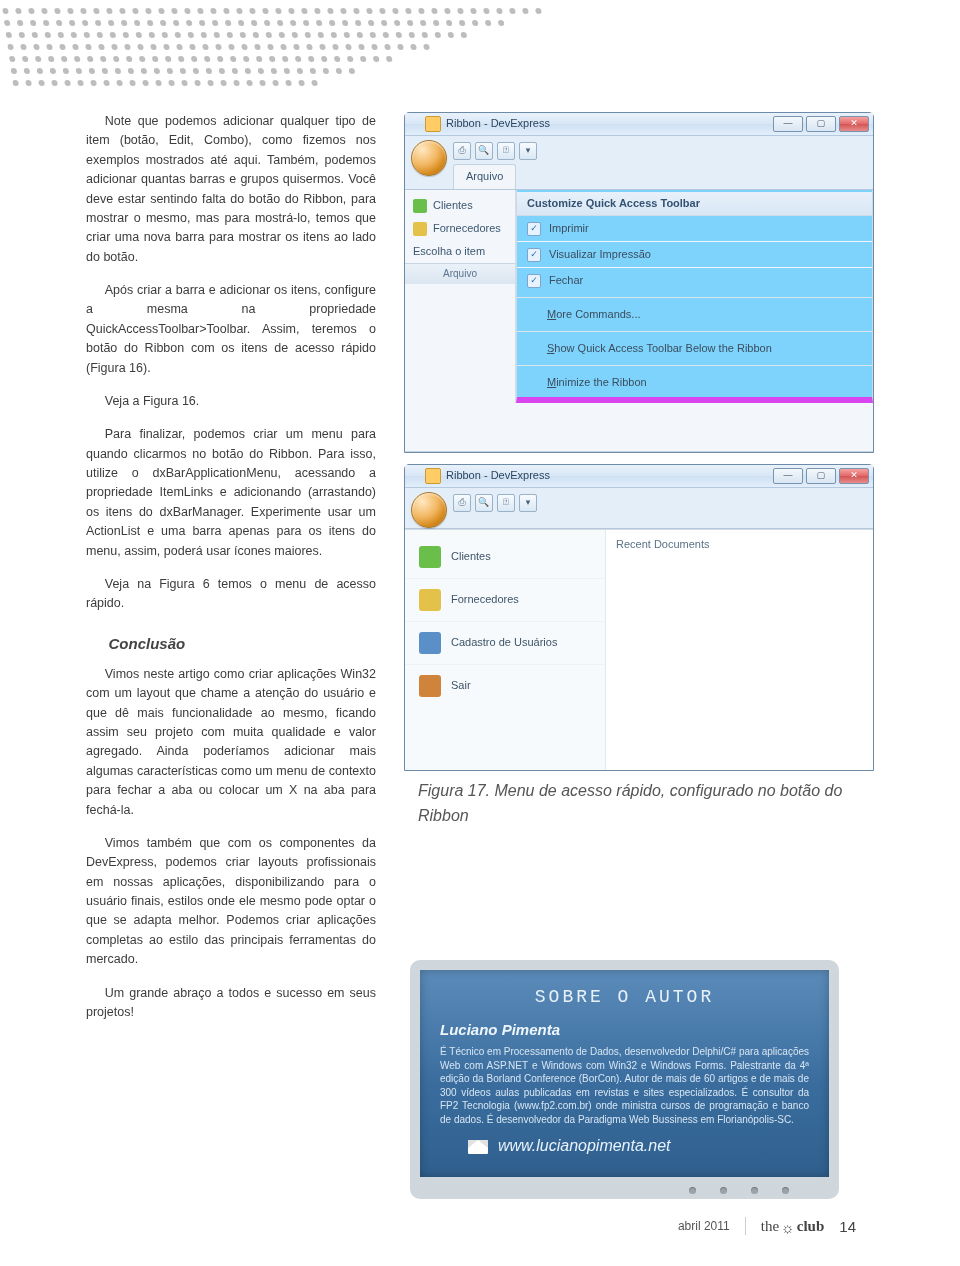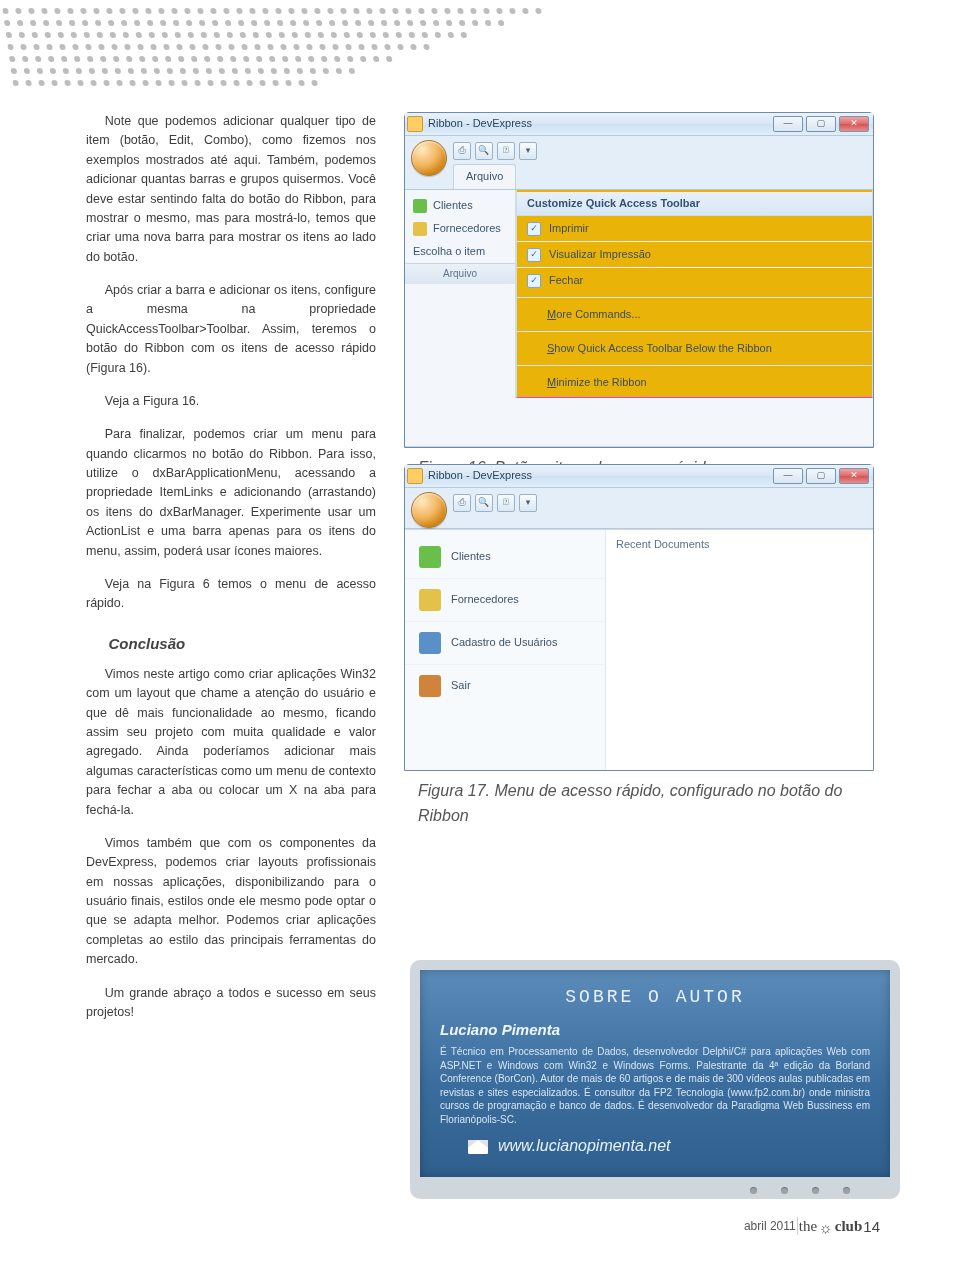--- a/index.html
+++ b/index.html
@@ -78,21 +78,21 @@
     border: 1px solid #6d8aa8;
     border-radius: 5px 5px 0 0;
     background: #eaf2fa;
     box-shadow: 0 0 0 1px #cfe0f0 inset;
     font-size: 11px;
   }
   .win .titlebar {
     display: flex;
     align-items: center;
     height: 22px;
-    padding: 0 4px 0 2px;
+    padding: 0 4px 0 20px;
     background: linear-gradient(#e9f2fb,#d8e7f6 48%,#cfe1f2 52%,#e2eefb);
     border-bottom: 1px solid #b4c9de;
   }
   .win .titlebar .tb-icon {
     width: 14px; height: 14px;
     background: #ffcc66;
     border: 1px solid #cc9933;
     border-radius: 2px;
     margin-right: 5px;
   }
@@ -168,23 +168,23 @@
   .group-caption {
     text-align:center;
     font-size:10px;
     color:#5b7690;
     padding:2px 0;
     background:linear-gradient(#eaf1f8,#dbe6f1);
     border-top:1px solid #c8d6e4;
   }
   .dropdown-panel {
     flex:1;
-    background:#eab308;
+    background:#7dd3fc;
     border-left:1px solid #ccd9e6;
-    border-bottom:1px solid #d946ef;
+    border-bottom:6px solid #d946ef;
     border-right:1px solid #ccd9e6;
     padding: 2px 0;
   }
   .dd-head {
     background: linear-gradient(#e8f1fa,#d8e6f4);
     color:#335273;
     font-weight:600;
     padding:3px 10px;
     border-bottom:1px solid #cfdbe8;
   }
@@ -228,21 +228,21 @@
   }
   .appmenu-right {
     flex:1; padding:6px 10px; color:#445a6f;
   }
   .appmenu-right .rdhead { font-weight:400; color:#5a7388; }
   
   .authorbox-wrap {
     position:absolute;
   }
   .monitor {
-    width: 490px;
+    width: 429px;
     border: 10px solid #cfd6dc;
     border-bottom-width: 22px;
     border-radius: 10px;
     background: linear-gradient(180deg,#5b8bb9,#3a6d9e 55%,#2f5f8d);
     box-shadow: inset 0 0 10px rgba(0,0,0,0.25);
     padding: 14px 14px 18px 14px;
     box-sizing:border-box;
     position:relative;
   }
   .monitor .led-row {
@@ -293,24 +293,24 @@
     border-right:10px solid #e2e2e2;
   }
   .author-site a {
     color:#e7f2fb; font-size:16px; font-style:italic;
     text-decoration:none;
   }
   
   .footer {
     position:absolute;
     bottom: 28px;
-    right: 80px;
+    right: 104px;
     display:flex;
     align-items:center;
-    gap: 1px;
+    gap: 15px;
     font-size: 12px;
     color:#555;
   }
   .footer .divider { width:1px;height:18px;background:#ccc; }
   .footer .logo { font-family: Georgia, serif; font-size:15px; color:#444; }
   .footer .logo b { font-weight:700; }
   .footer .pageno { font-size:15px; color:#444; }
 </style>
 </head>
 <body>

